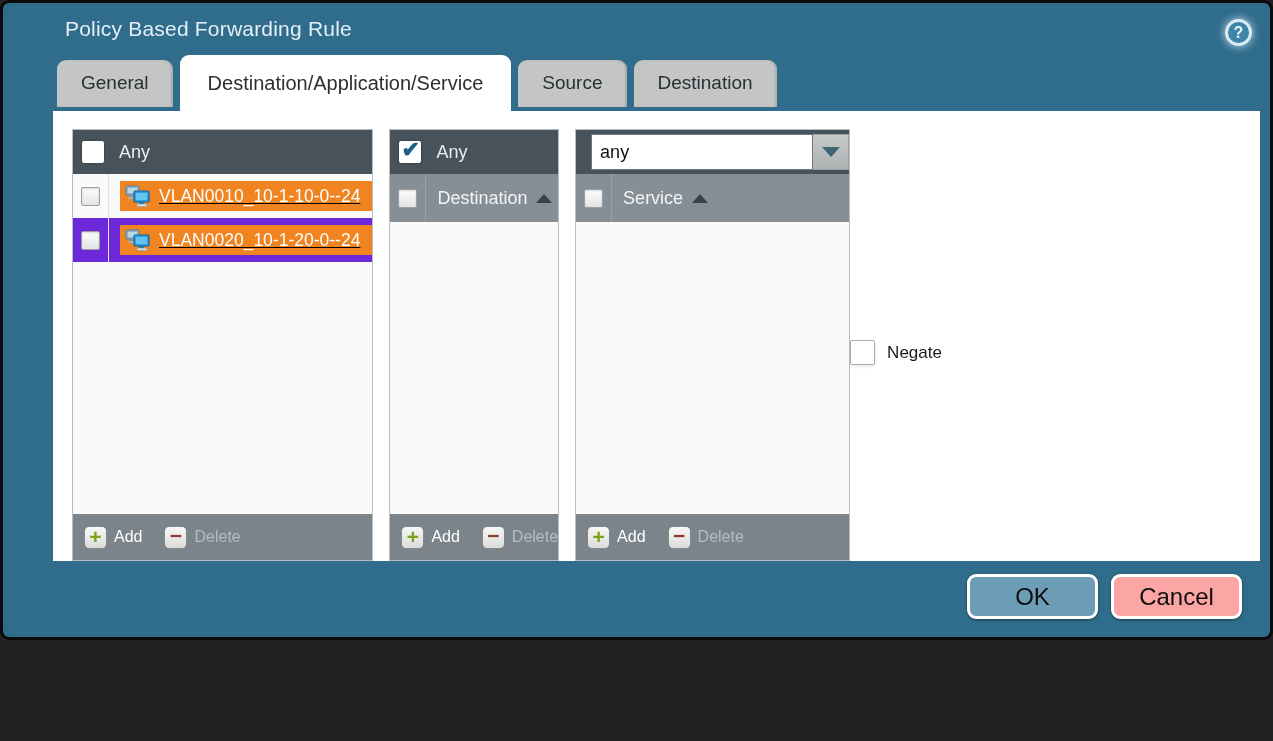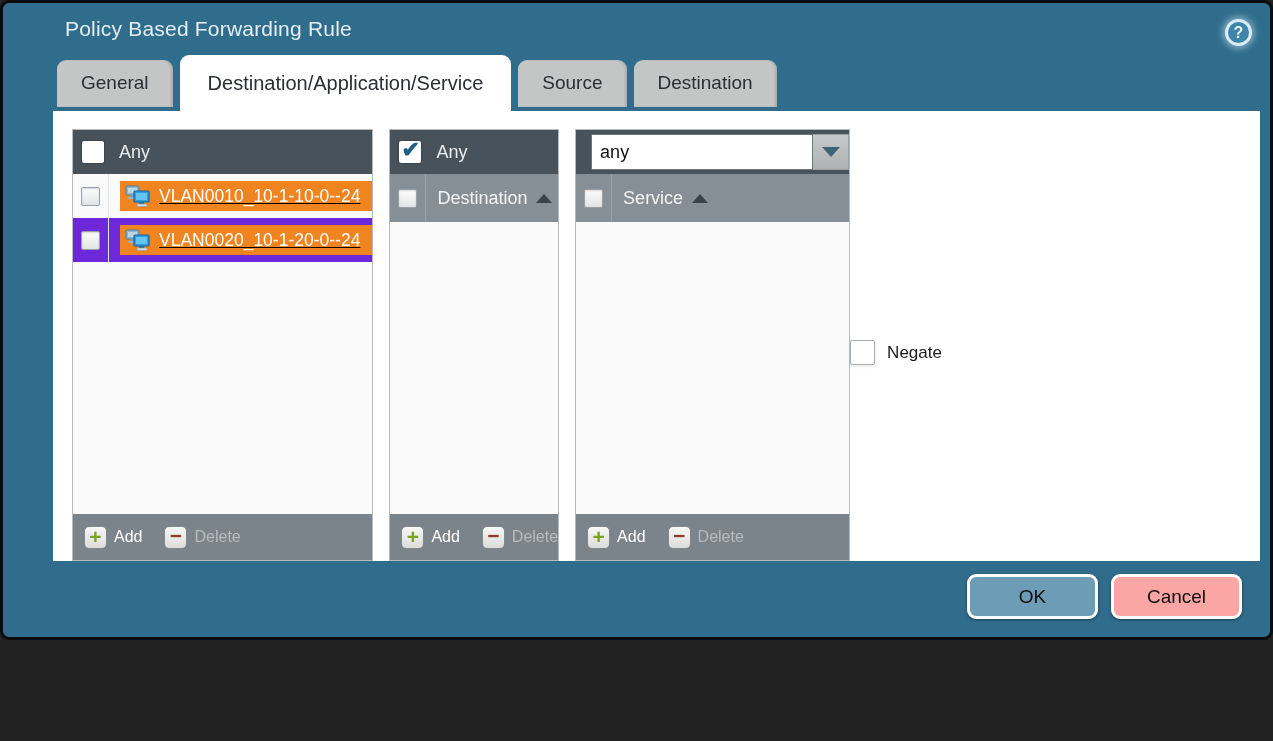--- a/index.html
+++ b/index.html
@@ -151,21 +151,21 @@
   }
   .negate-label{ font-size:17px; color:#1a1a1a; margin-left:12px; }
 
   
   .bottombar{
     height:83px; display:flex; justify-content:flex-end; align-items:flex-start;
     padding:13px 28px 0 0; gap:13px;
   }
   .btn{
     width:131px; height:45px; border-radius:9px;
-    border:3px solid #ffffff; font-size:19px; color:#0f0f0f;
+    border:3px solid #ffffff; font-size:24px; color:#0f0f0f;
     font-family:"Liberation Sans", sans-serif;
     box-shadow:0 1px 3px rgba(0,0,0,.45);
     cursor:pointer;
   }
   .btn-ok{ background:#6d9db6; }
   .btn-cancel{ background:#fca5a5; }
 </style>
 </head>
 <body>
 

